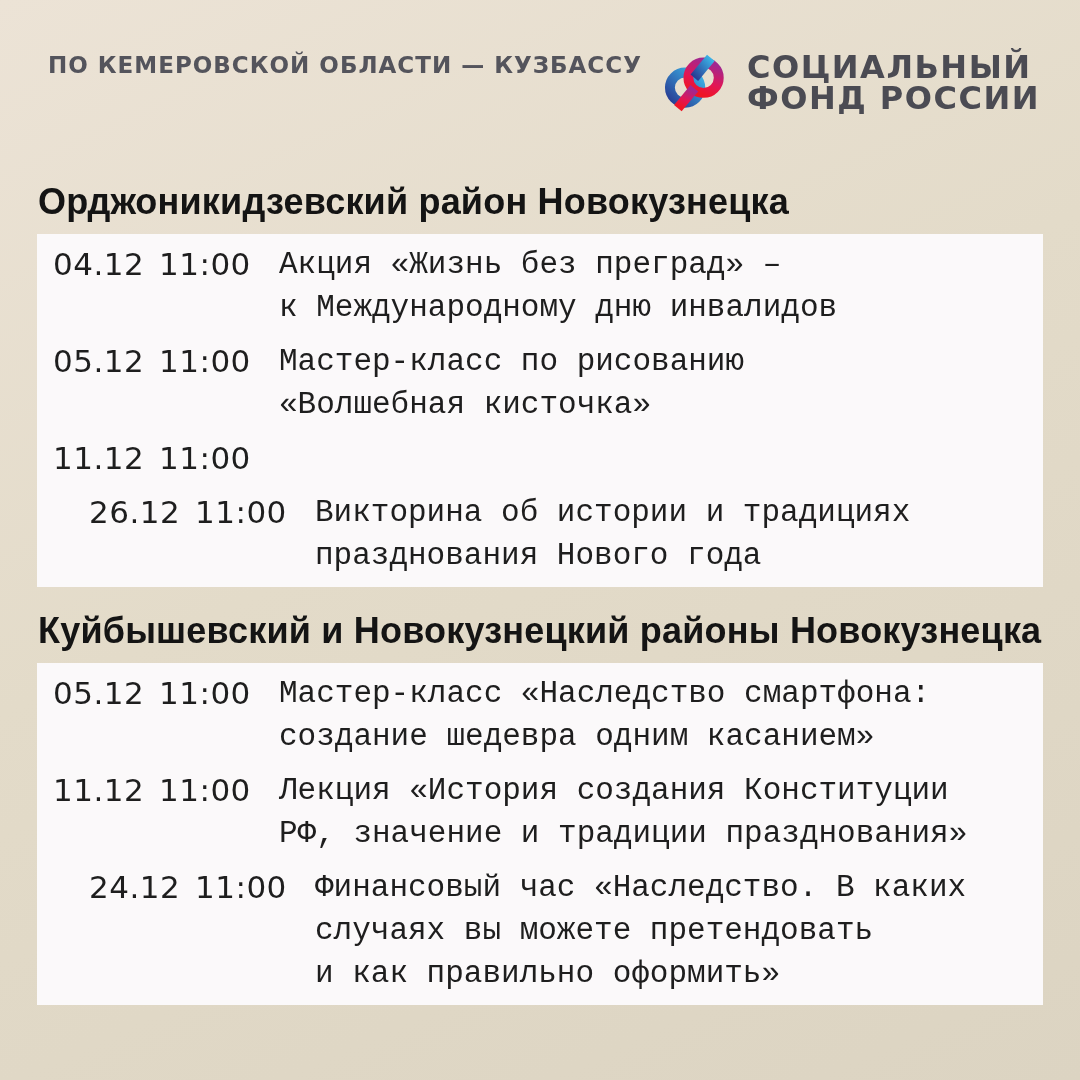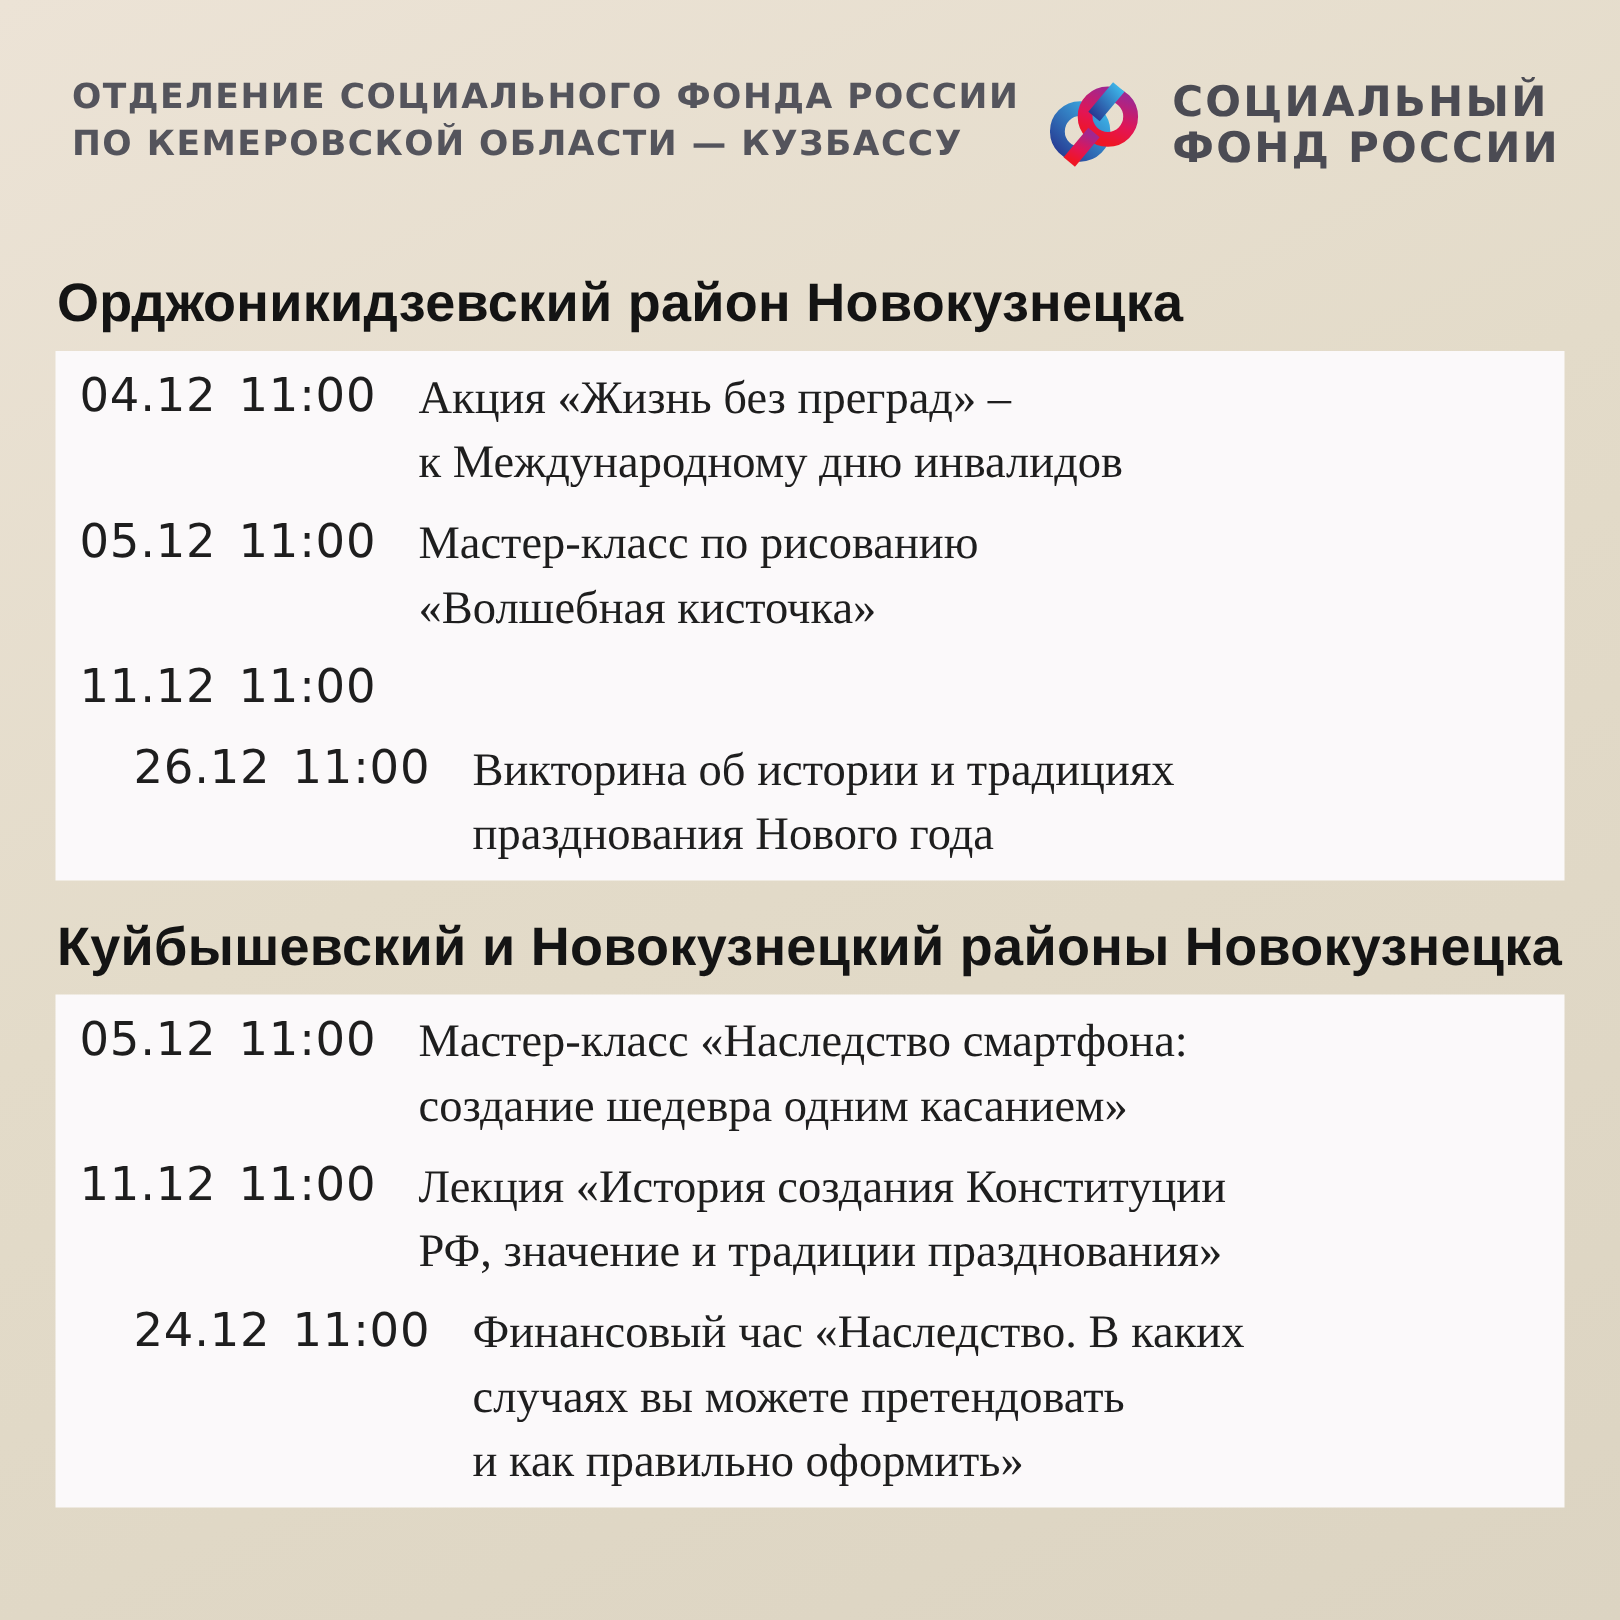--- a/index.html
+++ b/index.html
@@ -21,21 +21,21 @@
   }
   .org-name{
     font-family:"DejaVu Sans",sans-serif;
     font-size:23px;font-weight:600;letter-spacing:1px;
     color:var(--org-text);line-height:31px;text-transform:uppercase;
   }
   .logo{display:flex;align-items:center;gap:15px;}
   .logo-mark{width:74px;height:66px;flex:0 0 auto;}
   .logo-text{
     font-family:"DejaVu Sans",sans-serif;
-    font-size:28px;font-weight:600;letter-spacing:1.5px;
+    font-size:32px;font-weight:600;letter-spacing:1.5px;
     color:var(--logo-text);line-height:31px;text-transform:uppercase;
   }
   
   .section-title{
     font-size:36px;font-weight:700;color:var(--title-text);
     line-height:44px;margin:64px 38px 0 38px;letter-spacing:0.2px;
   }
   .section-title.second{margin-top:22px;}
   .panel{
     margin:10px 37px 0 37px;
@@ -48,32 +48,31 @@
     align-items:start;
     margin-bottom:11px;
   }
   .row:last-child{margin-bottom:0;margin-left:36px;}
   .cell{font-size:31px;color:var(--row-text);line-height:43px;}
   .cell.date,.cell.time{
     font-family:"DejaVu Sans",sans-serif;
     letter-spacing:0.5px;
   }
   .cell.event{
-    font-family:Liberation Serif, serif;
+    font-family:Liberation Mono, monospace;
     white-space:pre-line;
   }
 </style>
 </head>
 <body>
 
 <div class="canvas">
 
   <div class="header">
     <div class="org-name">
-      <div>ОТДЕЛЕНИЕ СОЦИАЛЬНОГО ФОНДА РОССИИ</div>
       <div>ПО КЕМЕРОВСКОЙ ОБЛАСТИ — КУЗБАССУ</div>
     </div>
     <div class="logo">
       <span class="logo-mark">
         <svg viewBox="0 0 110 100" width="74" height="66" aria-hidden="true">
           <defs>
             <linearGradient id="gb" x1="100%" y1="0%" x2="0%" y2="100%">
               <stop offset="0%" stop-color="#3cb4e8"></stop>
               <stop offset="100%" stop-color="#273a92"></stop>
             </linearGradient>

